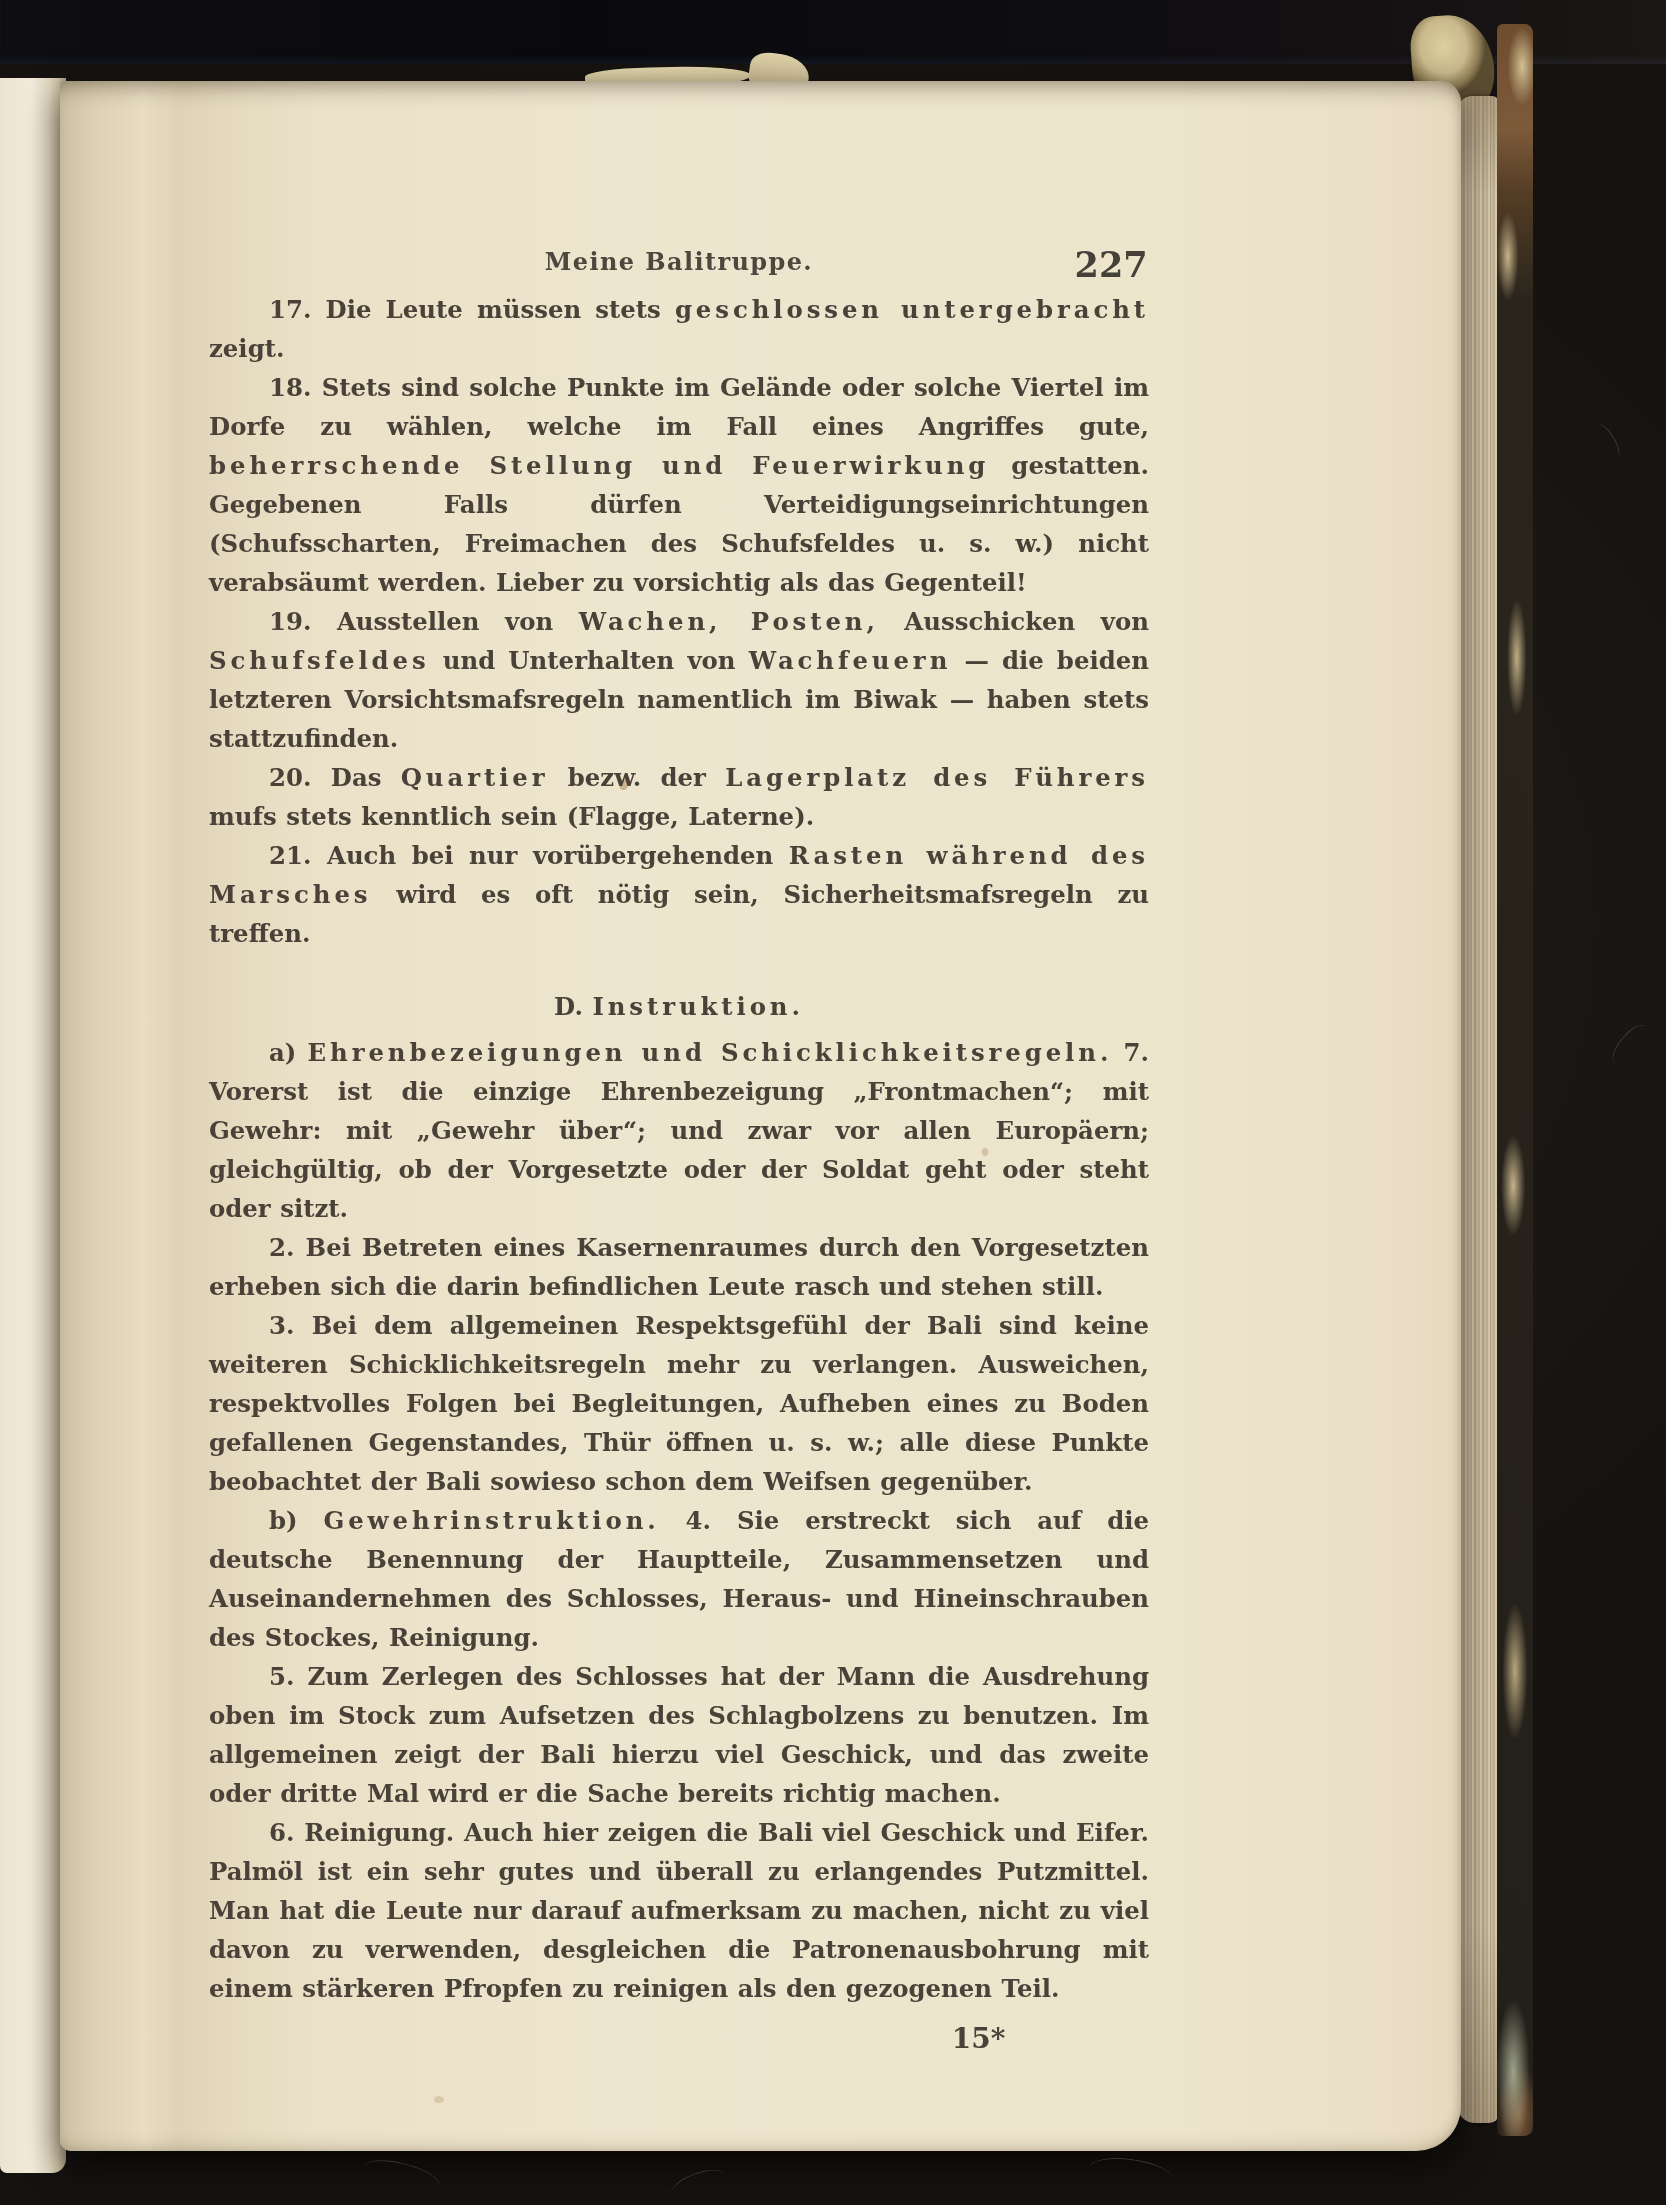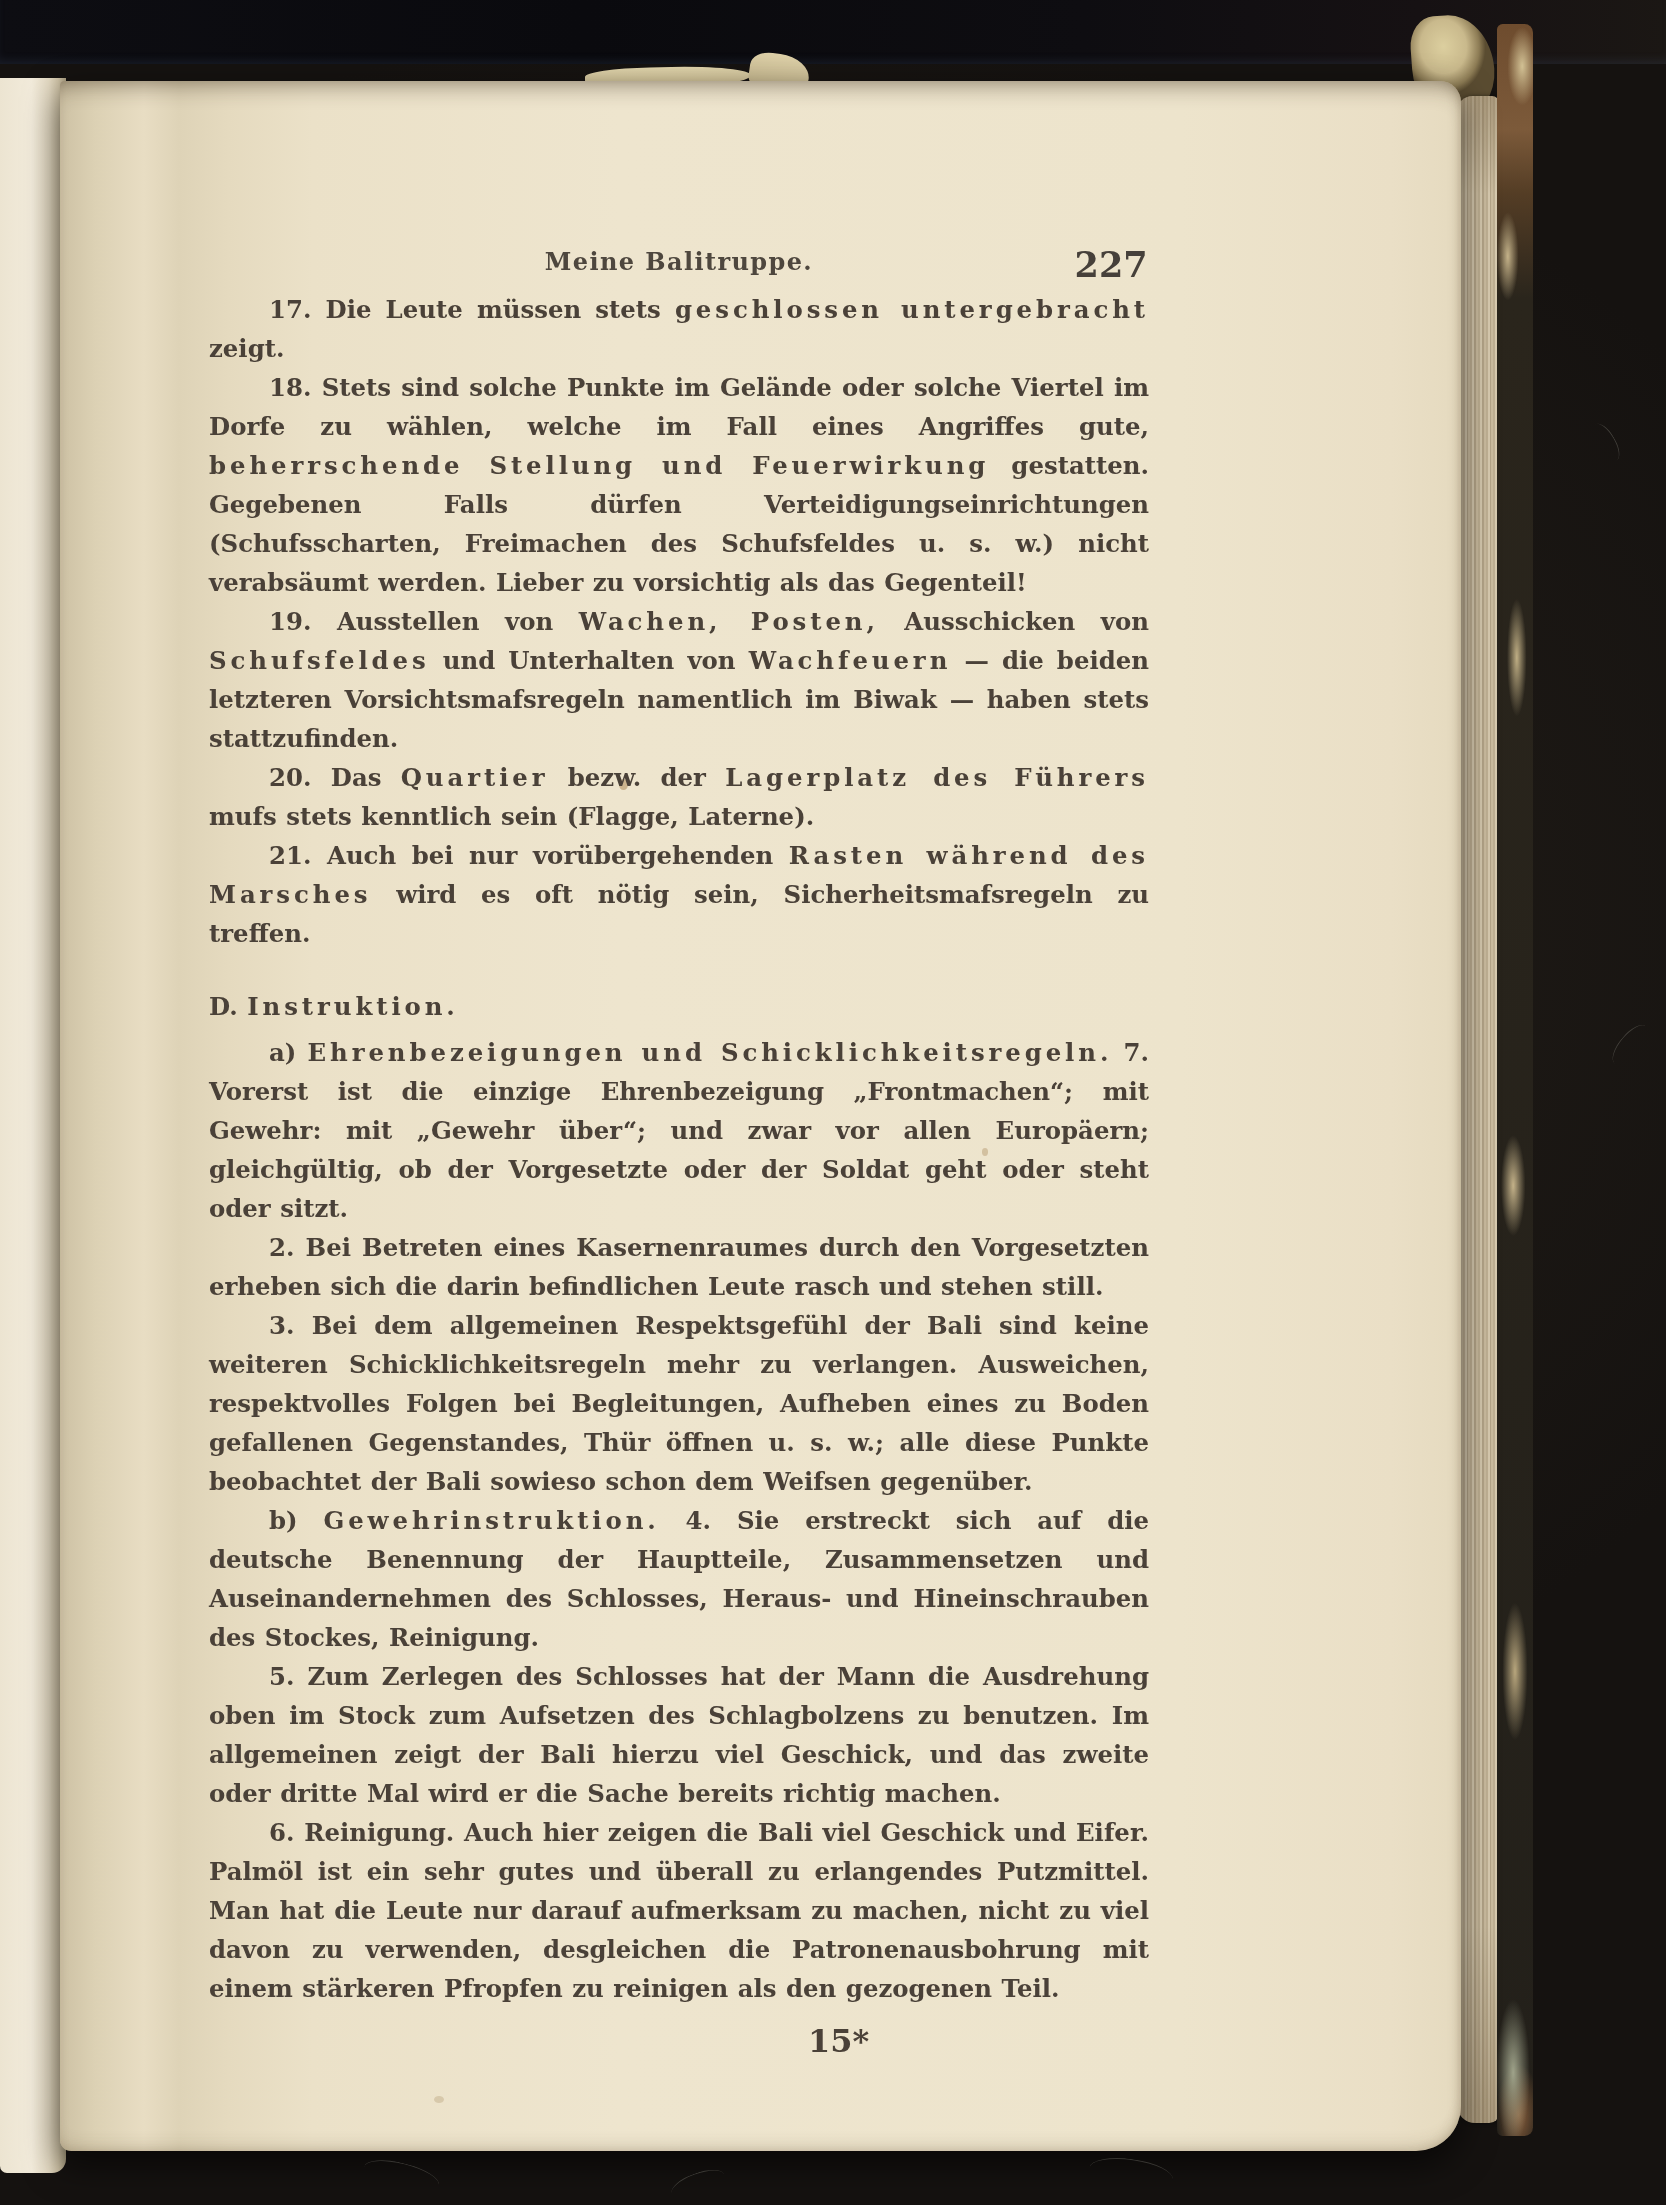--- a/index.html
+++ b/index.html
@@ -71,23 +71,23 @@
   .st1{left:559px;top:698px;width:9px;height:11.2px;background:rgba(150,105,45,0.40);}
   .st2{left:922px;top:1067px;width:6.3px;height:7.7px;background:rgba(150,110,55,0.30);}
   .st3{left:374px;top:2015px;width:9.8px;height:7px;background:rgba(140,110,60,0.22);}
   
   .textcol{position:absolute;left:149px;top:166px;width:940px;color:#4a4138;}
   .header-row{position:relative;height:39px;margin-bottom:4.2px;}
   .running-header{text-align:center;font-size:24px;letter-spacing:1.4px;color:#4e473e;}
   .page-number{position:absolute;right:1.4px;top:-2.8px;font-size:35px;color:#46403a;}
   .bodytext{font-size:24.4px;line-height:39px;text-align:justify;}
   .para{margin:0;text-indent:60px;word-spacing:1px;}
-  .para.heading{text-indent:0;margin:34px 0 7px 0;}
+  .para.heading{text-align:center;text-indent:0;margin:34px 0 7px 0;}
   .sp{letter-spacing:0.16em;}
-  .sig{font-size:32px;margin-top:14px;padding-left:599px;color:#4a4138;}
+  .sig{font-size:28px;margin-top:14px;padding-left:599px;color:#4a4138;text-align:center;}
   
   .fiber{position:absolute;border-top:1.4px solid rgba(205,205,192,0.22);border-radius:50%;}
   .f1{left:363px;top:2163px;width:77px;height:25px;transform:rotate(14deg);}
   .f2{left:670px;top:2173px;width:56px;height:21px;transform:rotate(-20deg);}
   .f3{left:1089px;top:2159px;width:84px;height:28px;transform:rotate(8deg);}
   .f4{left:1585px;top:433px;width:42px;height:18px;transform:rotate(60deg);}
   .f5{left:1606px;top:1034px;width:49px;height:21px;transform:rotate(-50deg);}
 </style>
 </head>
 <body>

